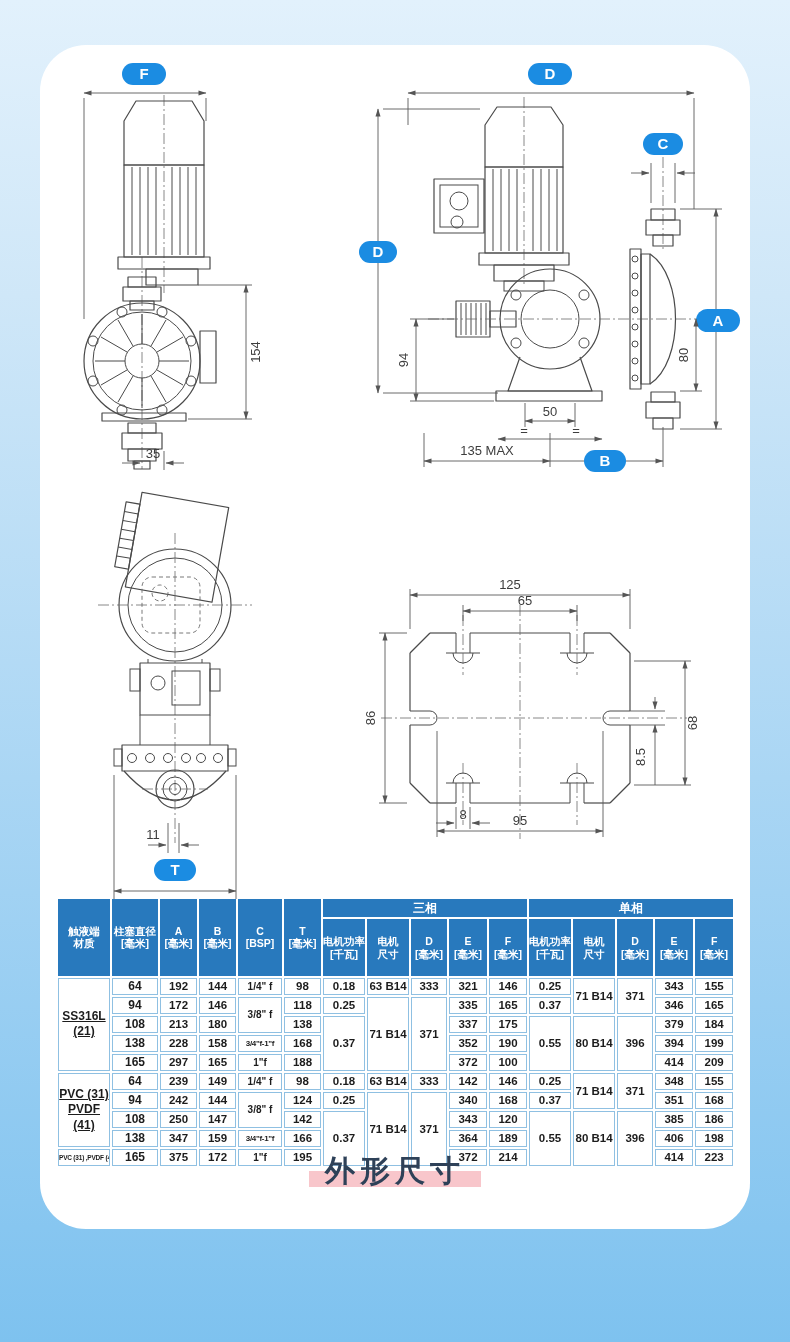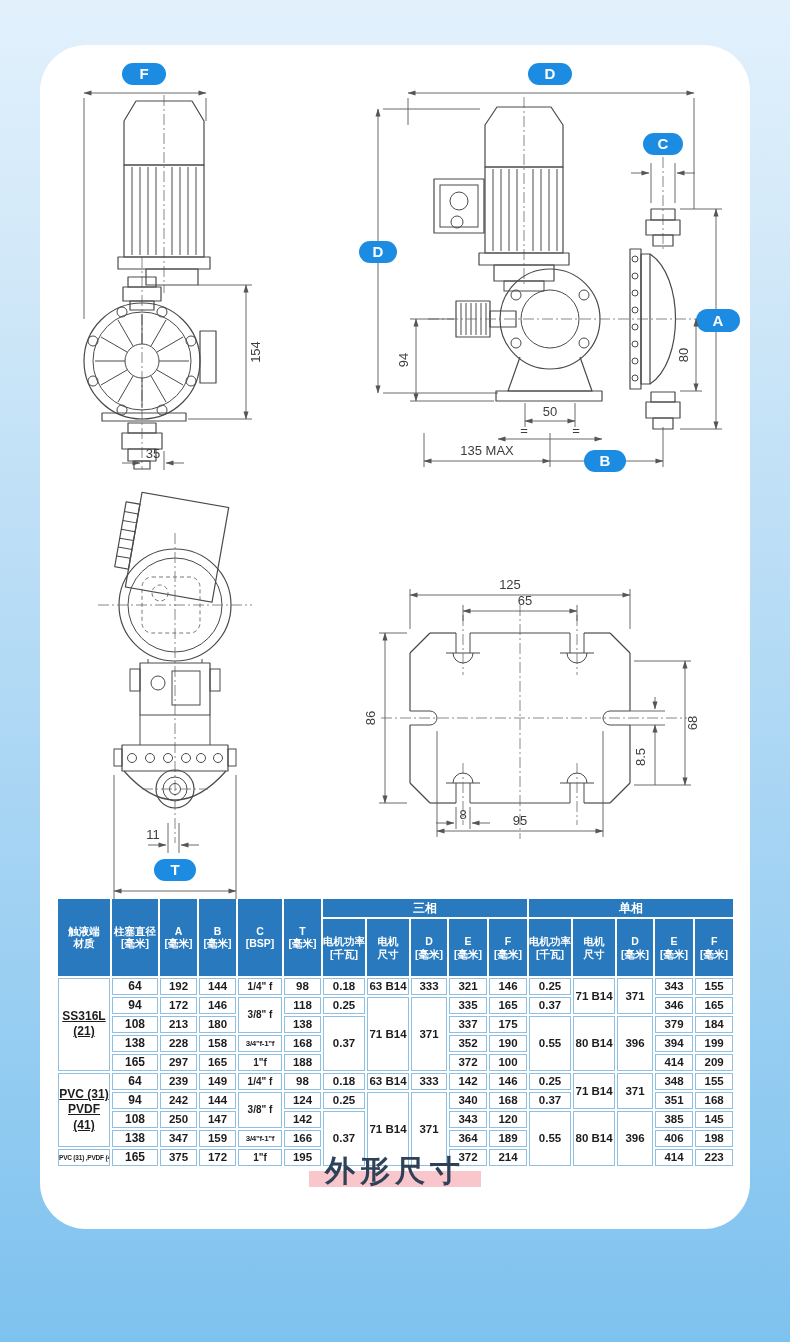--- a/index.html
+++ b/index.html
@@ -600,21 +600,21 @@
             <td>250</td>
               <td>147</td>
             <td>142</td>
             <td rowspan="3">0.37</td>
             <td>343</td>
               <td>120</td>
             <td rowspan="3">0.55</td>
             <td rowspan="3">80 B14</td>
             <td rowspan="3">396</td>
             <td>385</td>
-              <td>145</td>
+              <td>186</td>
           </tr>
           <tr>
             <td class="diam">138</td>
             <td>347</td>
               <td>159</td>
             <td class="cxs">3/4"f-1"f</td>
               <td>166</td>
             <td>364</td>
               <td>189</td>
             <td>406</td>

